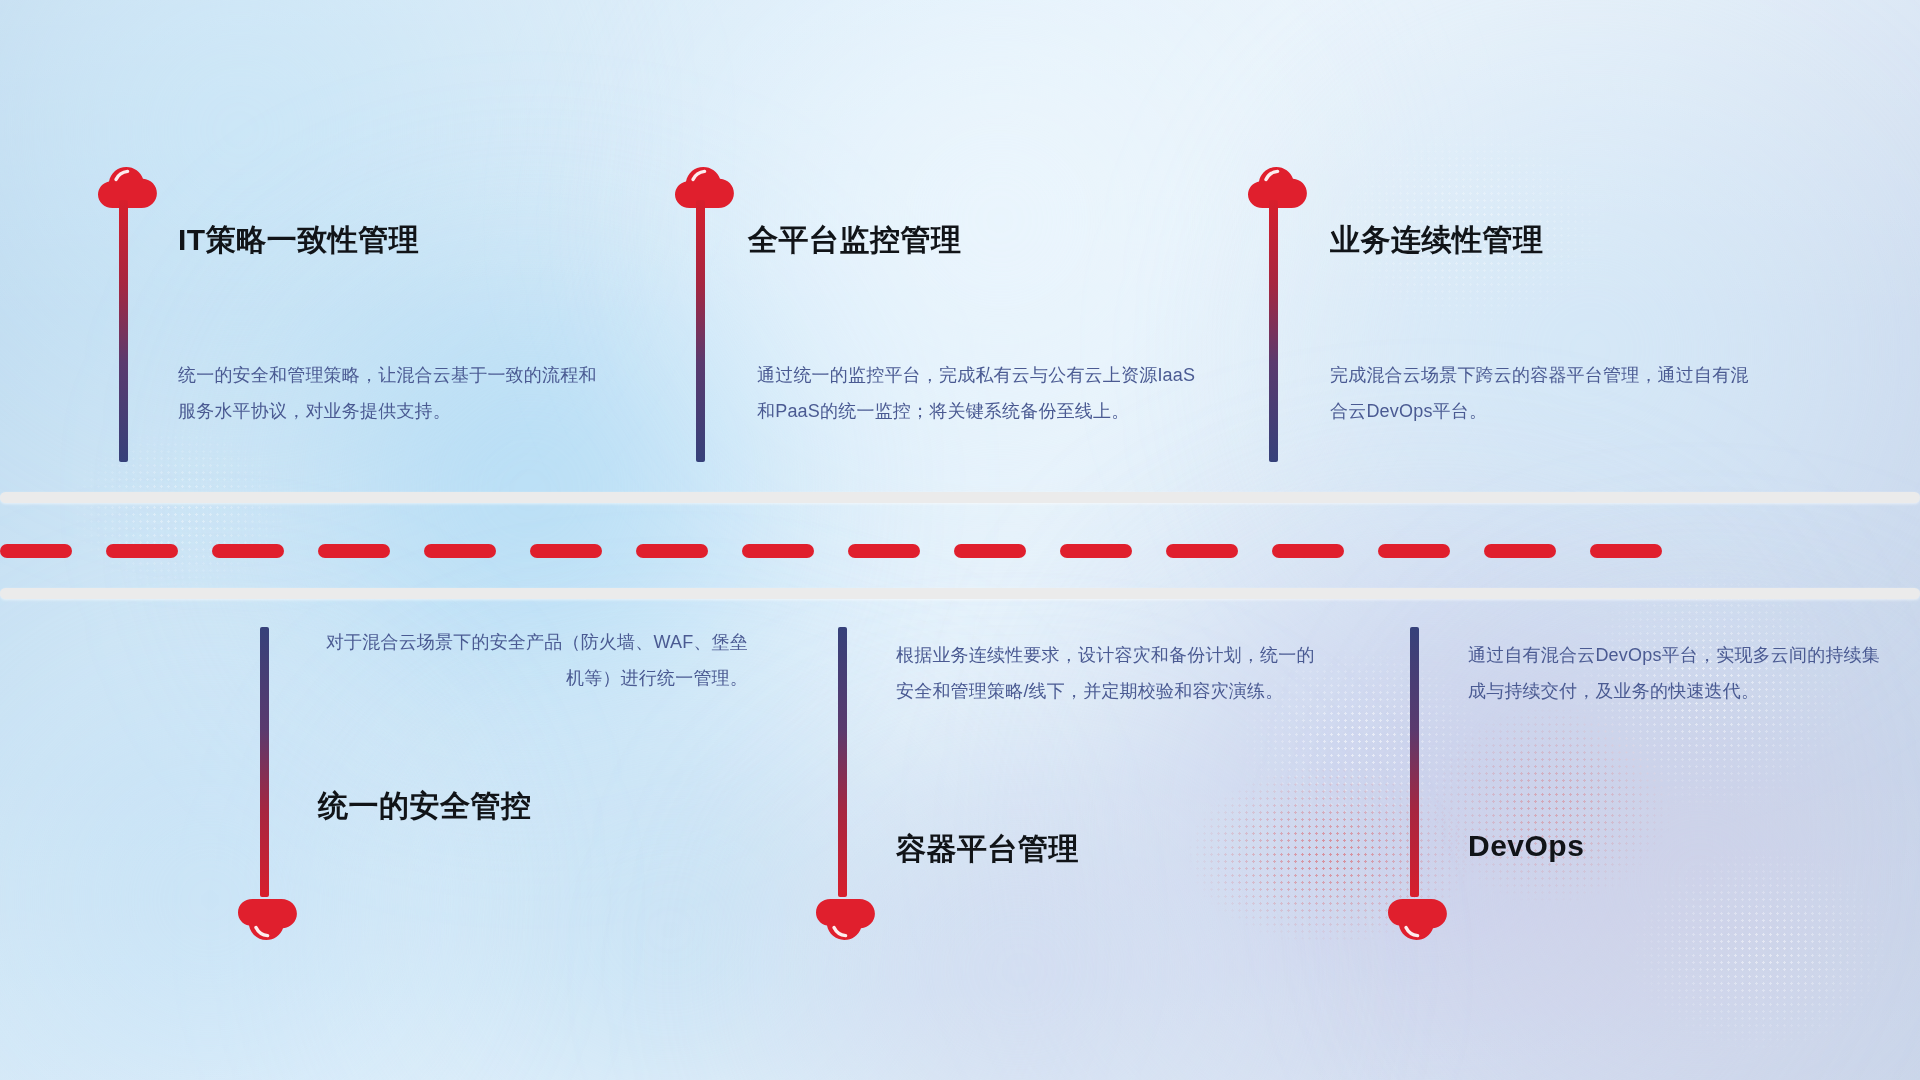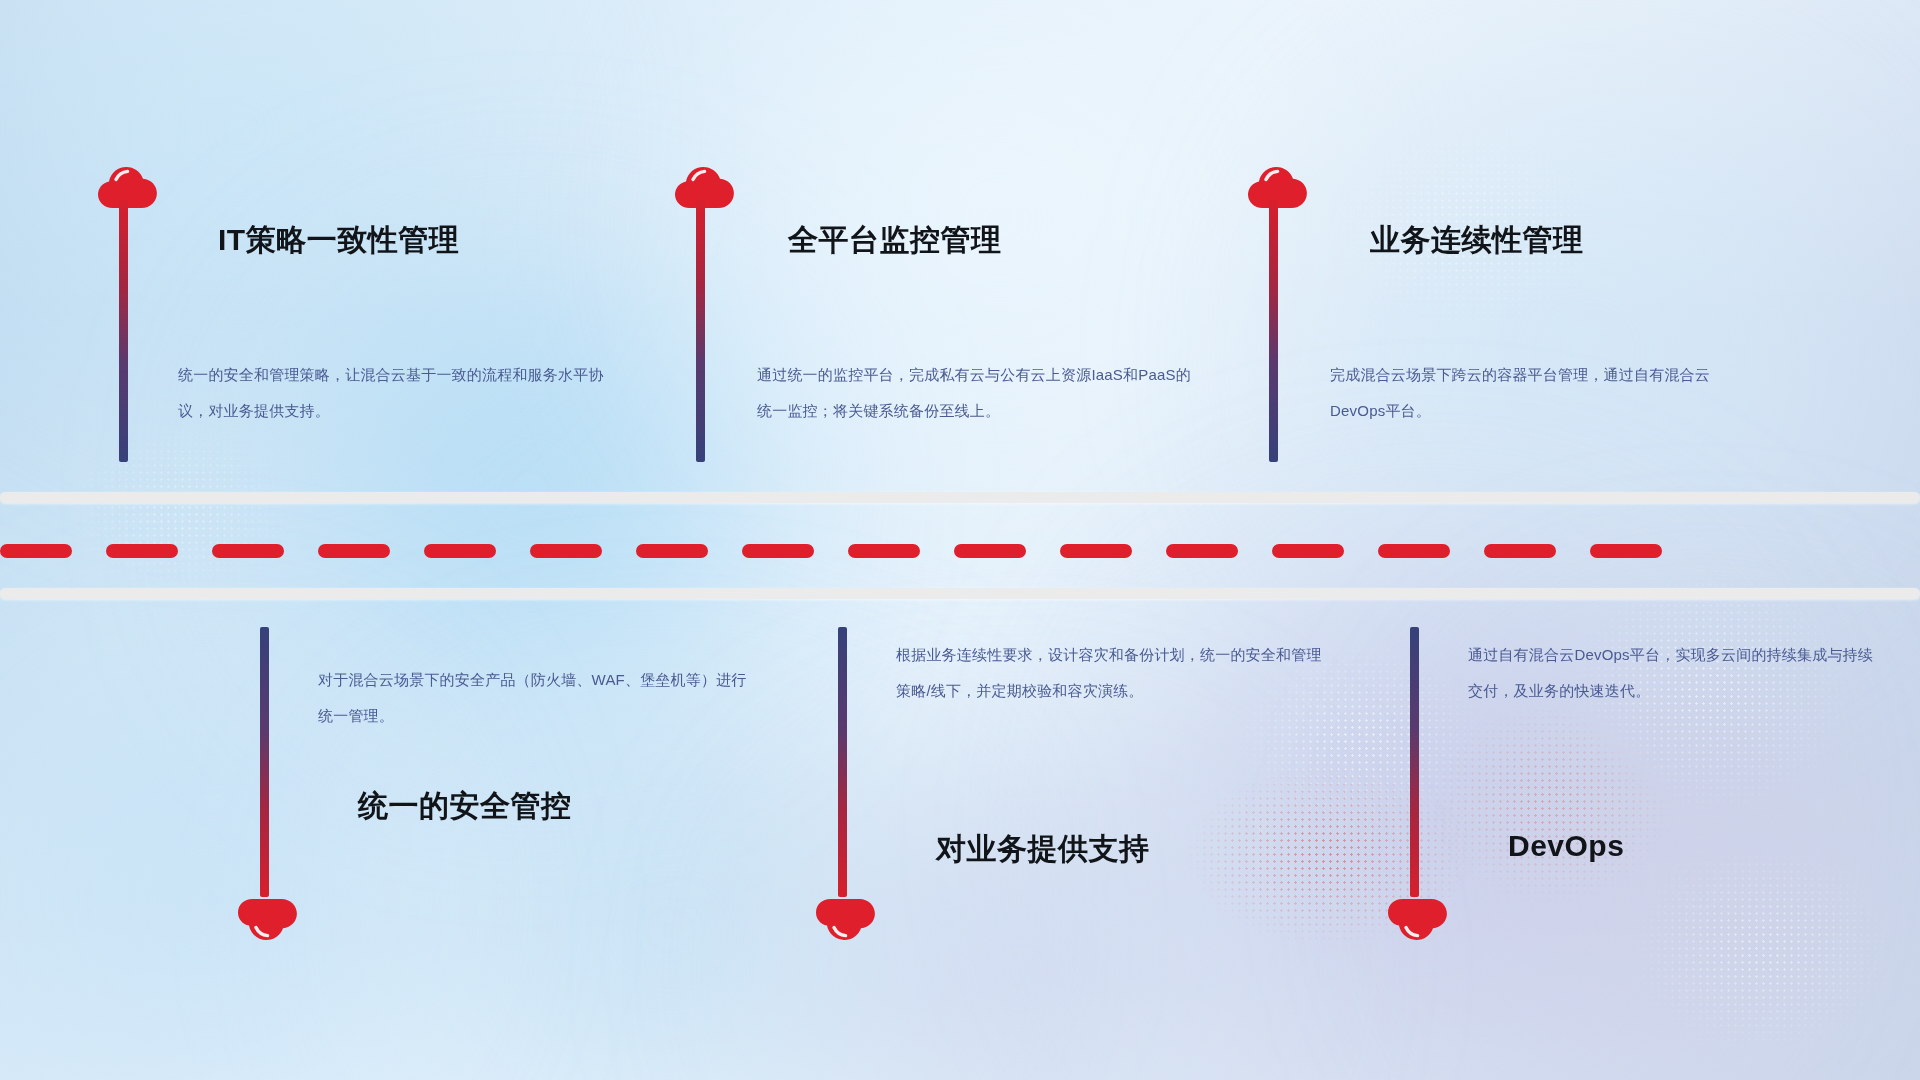--- a/index.html
+++ b/index.html
@@ -77,25 +77,25 @@
     position:absolute; width:9px; border-radius:2px;
   }
   .stem-top{ background:linear-gradient(180deg,#d81f2c 0%,#a62640 32%,#5a3a6e 62%,#36417a 100%); }
   .stem-bot{ background:linear-gradient(180deg,#36417a 0%,#5a3a6e 38%,#a62640 68%,#d81f2c 100%); }
 
   .cloud{ position:absolute; width:62px; height:46px; }
 
   .title{
     position:absolute;
     font-size:30px; font-weight:700; color:#111418;
-    letter-spacing:.5px; white-space:nowrap;margin-left:40px;
+    letter-spacing:.5px; white-space:nowrap;
   }
   .desc{
     position:absolute;
-    font-size:15px; line-height:36px; color:#4a5a92;
+    font-size:18px; line-height:36px; color:#4a5a92;
     letter-spacing:.2px;
   }
 </style>
 </head>
 <body>
 
 <div class="bg">
   <div class="bg-base"></div>
   <div class="bg-blob blob-a"></div>
   <div class="bg-blob blob-b"></div>
@@ -169,35 +169,35 @@
       <path d="M16.5 45C8.2 45 2 39.2 2 31.6c0-6.6 4.6-11.9 11-13.2C14.6 10.1 21.7 4 30.3 4c7.7 0 14.3 4.9 16.7 11.8 8 .6 13.9 6.8 13.9 14.4C60.9 38.6 54.2 45 45.5 45z" fill="#e01f2d"></path>
       <path d="M20 16.5c2.2-4.6 6.6-7.6 11.6-8.1" fill="none" stroke="#ffffff" stroke-width="3.4" stroke-linecap="round" opacity="0.92"></path>
     </svg>
   </div>
   <div class="stem stem-top" style="left:1269px; top:200px; height:262px;"></div>
   <div class="title" style="left:1330px; top:220px;">业务连续性管理</div>
   <div class="desc" style="left:1330px; top:357px; width:420px;">完成混合云场景下跨云的容器平台管理，通过自有混合云DevOps平台。</div>
 </div>
 
 <div class="col">
-  <div class="desc" style="left:318px; top:662px; width:430px;">对于混合云场景下的安全产品（防火墙、WAF、堡垒机等）进行统一管理。</div>
+  <div class="desc" style="left:318px; top:624px; width:430px;text-align:right;">对于混合云场景下的安全产品（防火墙、WAF、堡垒机等）进行统一管理。</div>
   <div class="stem stem-bot" style="left:260px; top:627px; height:270px;"></div>
   <div class="title" style="left:318px; top:786px;">统一的安全管控</div>
   <div class="cloud" style="left:236px; top:898px; transform:scaleY(-1);">
     <svg viewBox="0 0 62 46" width="62" height="46">
       <path d="M16.5 45C8.2 45 2 39.2 2 31.6c0-6.6 4.6-11.9 11-13.2C14.6 10.1 21.7 4 30.3 4c7.7 0 14.3 4.9 16.7 11.8 8 .6 13.9 6.8 13.9 14.4C60.9 38.6 54.2 45 45.5 45z" fill="#e01f2d"></path>
       <path d="M20 16.5c2.2-4.6 6.6-7.6 11.6-8.1" fill="none" stroke="#ffffff" stroke-width="3.4" stroke-linecap="round" opacity="0.92"></path>
     </svg>
   </div>
 </div>
 
 <div class="col">
   <div class="desc" style="left:896px; top:637px; width:430px;">根据业务连续性要求，设计容灾和备份计划，统一的安全和管理策略/线下，并定期校验和容灾演练。</div>
   <div class="stem stem-bot" style="left:838px; top:627px; height:270px;"></div>
-  <div class="title" style="left:896px; top:829px;">对业务提供支持</div>
+  <div class="title" style="left:896px; top:829px;">容器平台管理</div>
   <div class="cloud" style="left:814px; top:898px; transform:scaleY(-1);">
     <svg viewBox="0 0 62 46" width="62" height="46">
       <path d="M16.5 45C8.2 45 2 39.2 2 31.6c0-6.6 4.6-11.9 11-13.2C14.6 10.1 21.7 4 30.3 4c7.7 0 14.3 4.9 16.7 11.8 8 .6 13.9 6.8 13.9 14.4C60.9 38.6 54.2 45 45.5 45z" fill="#e01f2d"></path>
       <path d="M20 16.5c2.2-4.6 6.6-7.6 11.6-8.1" fill="none" stroke="#ffffff" stroke-width="3.4" stroke-linecap="round" opacity="0.92"></path>
     </svg>
   </div>
 </div>
 
 <div class="col">
   <div class="desc" style="left:1468px; top:637px; width:420px;">通过自有混合云DevOps平台，实现多云间的持续集成与持续交付，及业务的快速迭代。</div>

